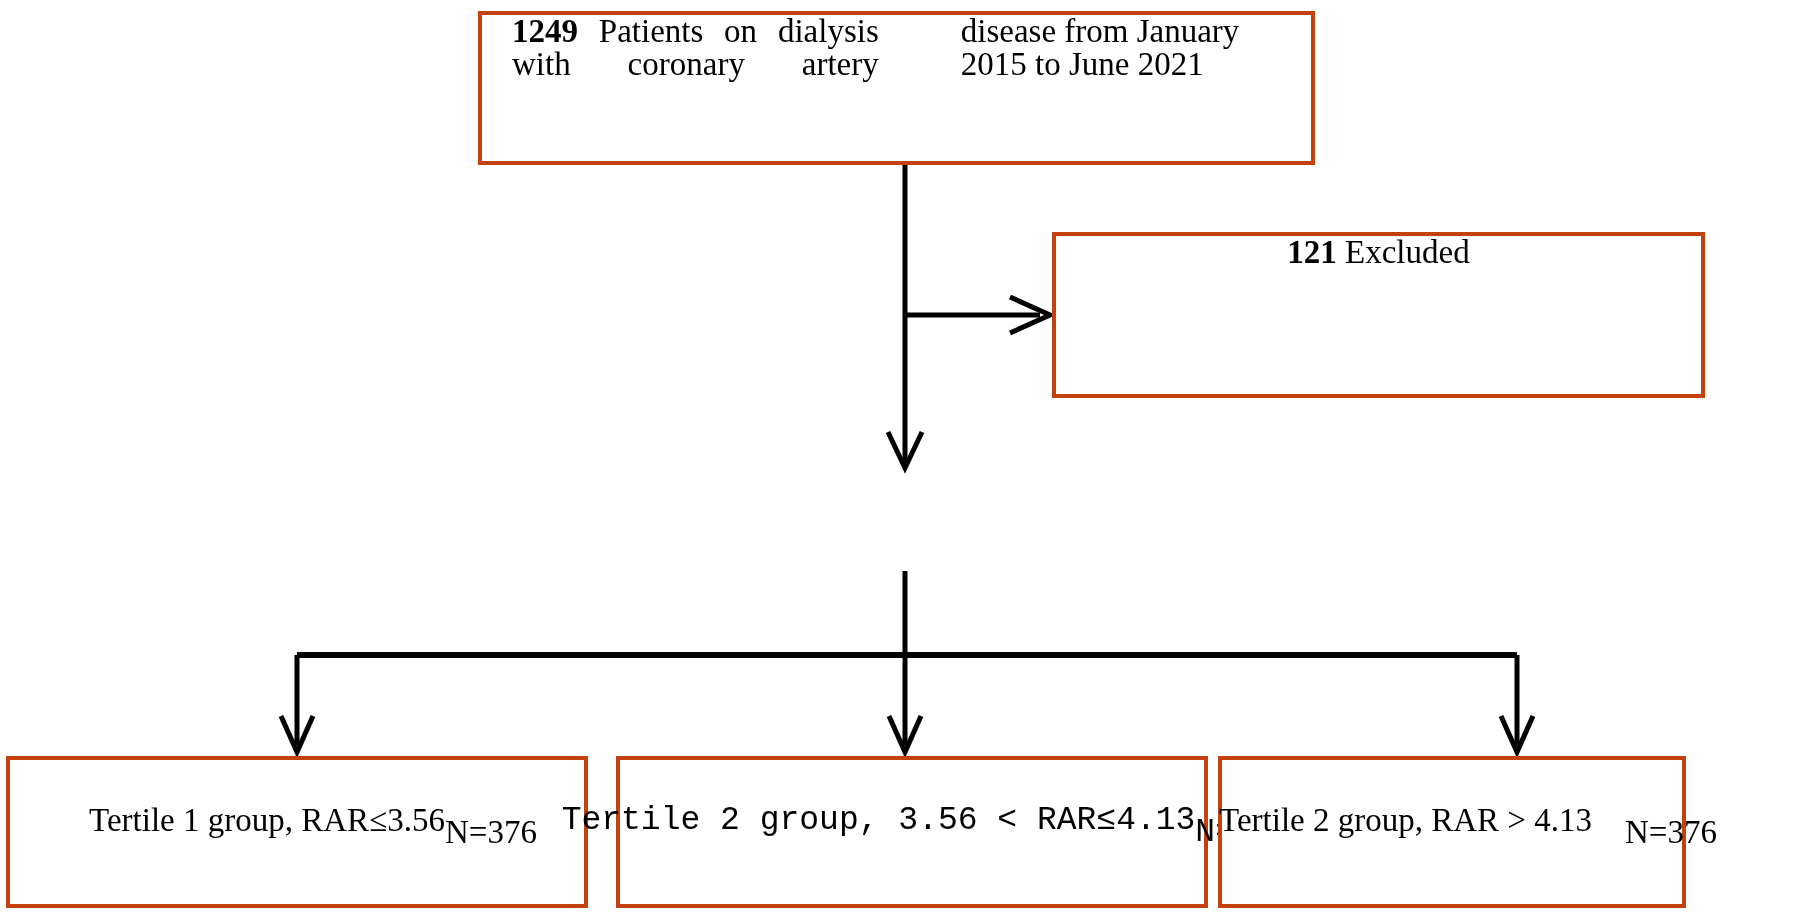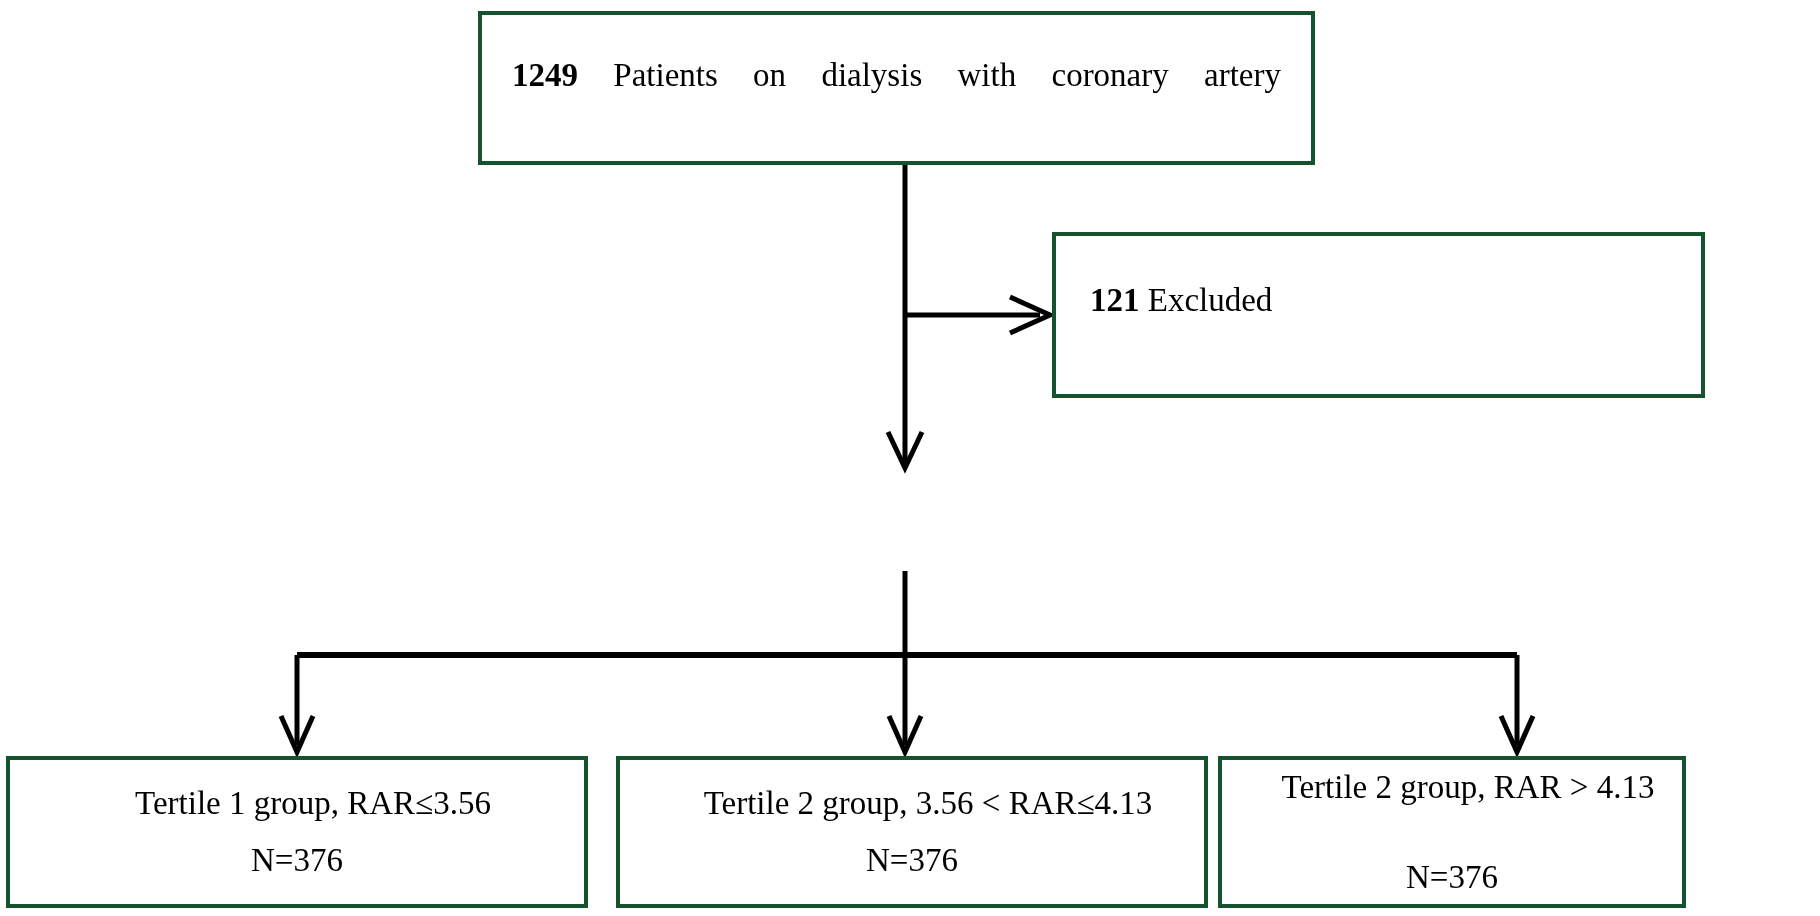--- a/index.html
+++ b/index.html
@@ -22,23 +22,23 @@
     left: 0;
     top: 0;
     width: 1820px;
     height: 916px;
     pointer-events: none;
   }
   .box {
     position: absolute;
     box-sizing: border-box;
     background: #ffffff;
-    border: 4px solid #14532d;
+    border: 4px solid #c2410c;
     display: flex;
-    flex-direction: column;
+    flex-direction: row;
     justify-content: center;
   }
   .box-line {
     font-size: 33px;
     line-height: 1.0;
     white-space: nowrap;
   }
   .b {
     font-weight: bold;
   }
@@ -96,21 +96,21 @@
   }
 
   
   .tertile-box {
     top: 756px;
     height: 152px;
     align-items: center;
     justify-content: center;
   }
   #box-tertile-1 { left: 6px;    width: 582px; }
-  #box-tertile-2 { left: 616px;  width: 592px; }
+  #box-tertile-2 { left: 616px;  width: 592px; font-family: Liberation Mono, monospace; }
   #box-tertile-3 { left: 1218px; width: 468px; gap: 33px; }
   .tertile-box .box-line {
     text-align: center;
   }
   .tertile-box .line-1 { margin-bottom: 24px; margin-left: 32px; }
 </style>
 </head>
 <body>
 
 <div id="canvas">
@@ -137,20 +137,21 @@
 
       <line x1="1517" y1="655" x2="1517" y2="745"></line>
       <polyline points="1501,716 1517,752 1533,716" stroke-width="5"></polyline>
     </g>
   </svg>
 
   <div class="box" id="box-enrolled">
     <div class="box-line line-1">
       <span class="b">1249</span><span> </span><span>Patients on dialysis with coronary artery</span>
     </div>
+    <div class="box-line line-2">disease from January 2015 to June 2021</div>
   </div>
 
   <div class="box" id="box-excluded">
     <div class="box-line line-1">
       <span class="b">121</span><span> </span><span>Excluded</span>
     </div>
   </div>
 
 
   <div class="box tertile-box" id="box-tertile-1">

